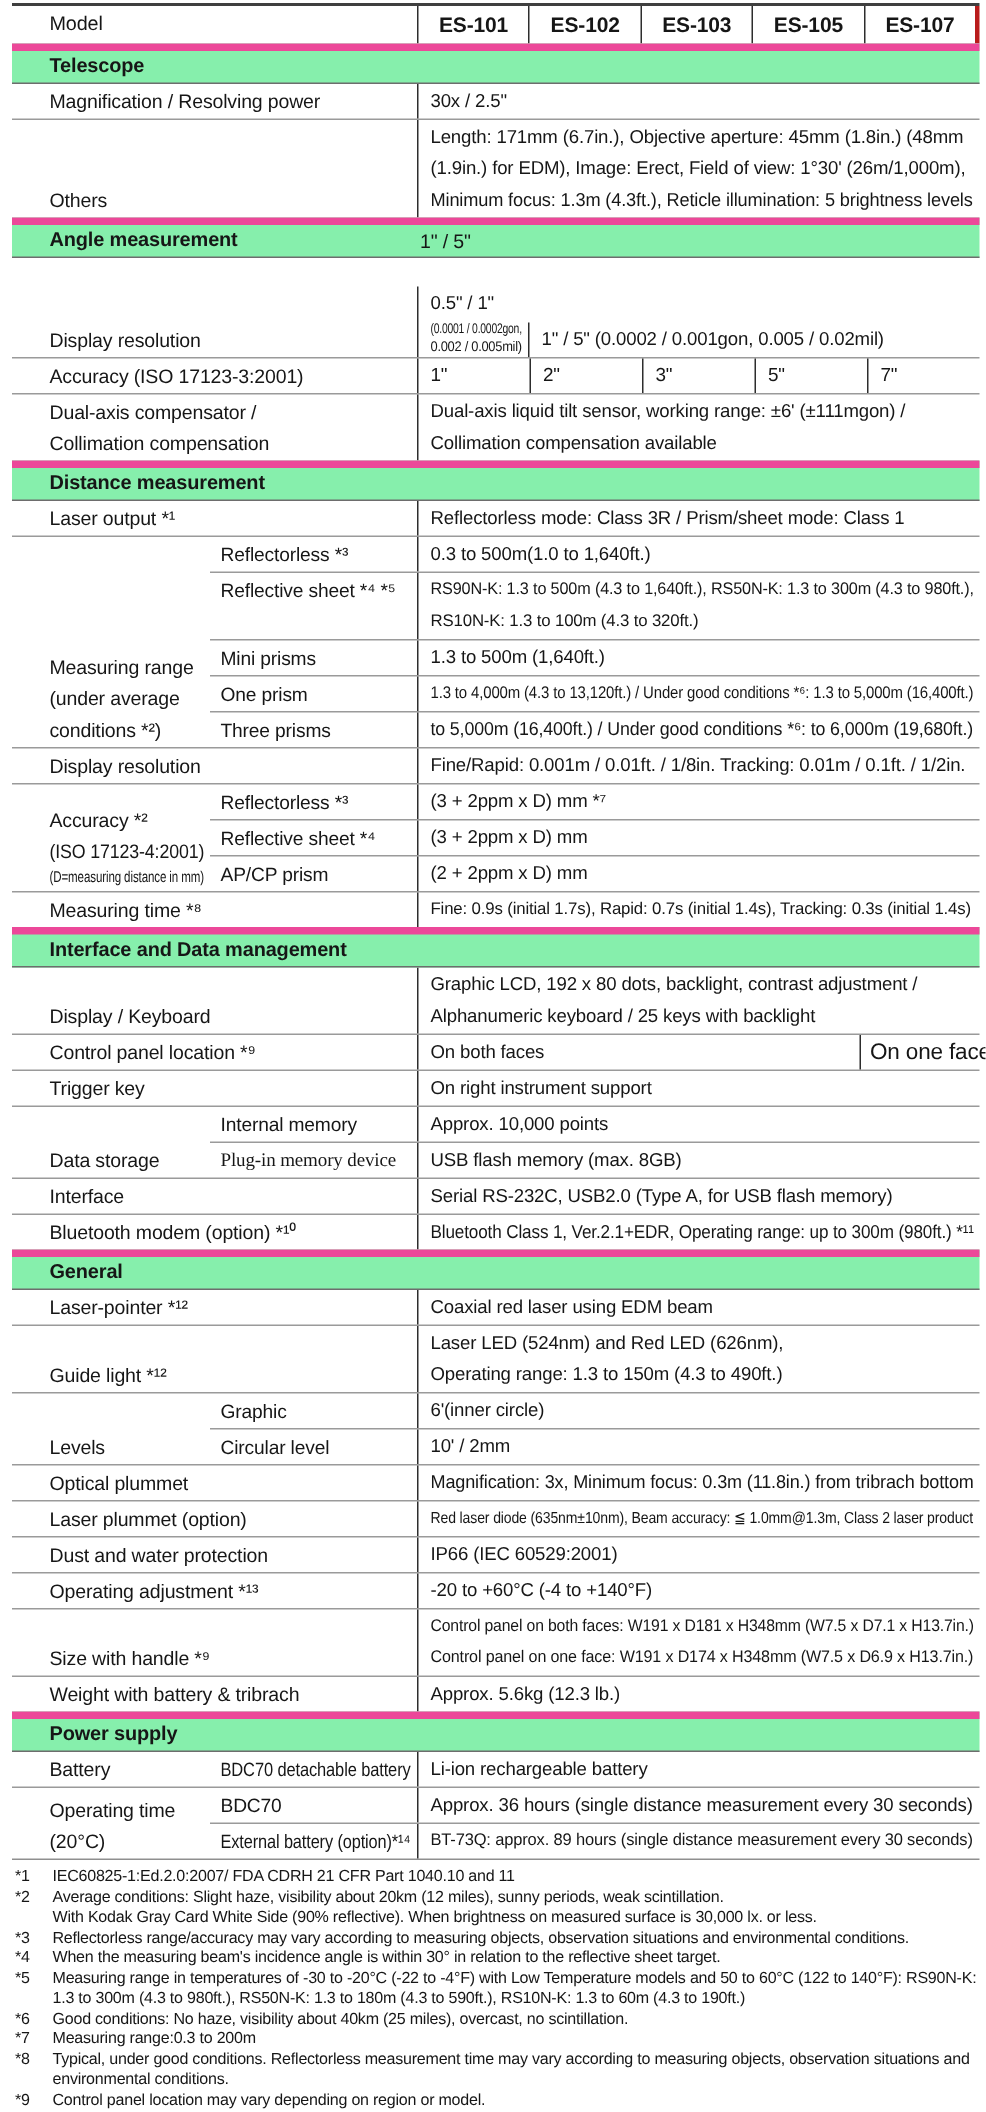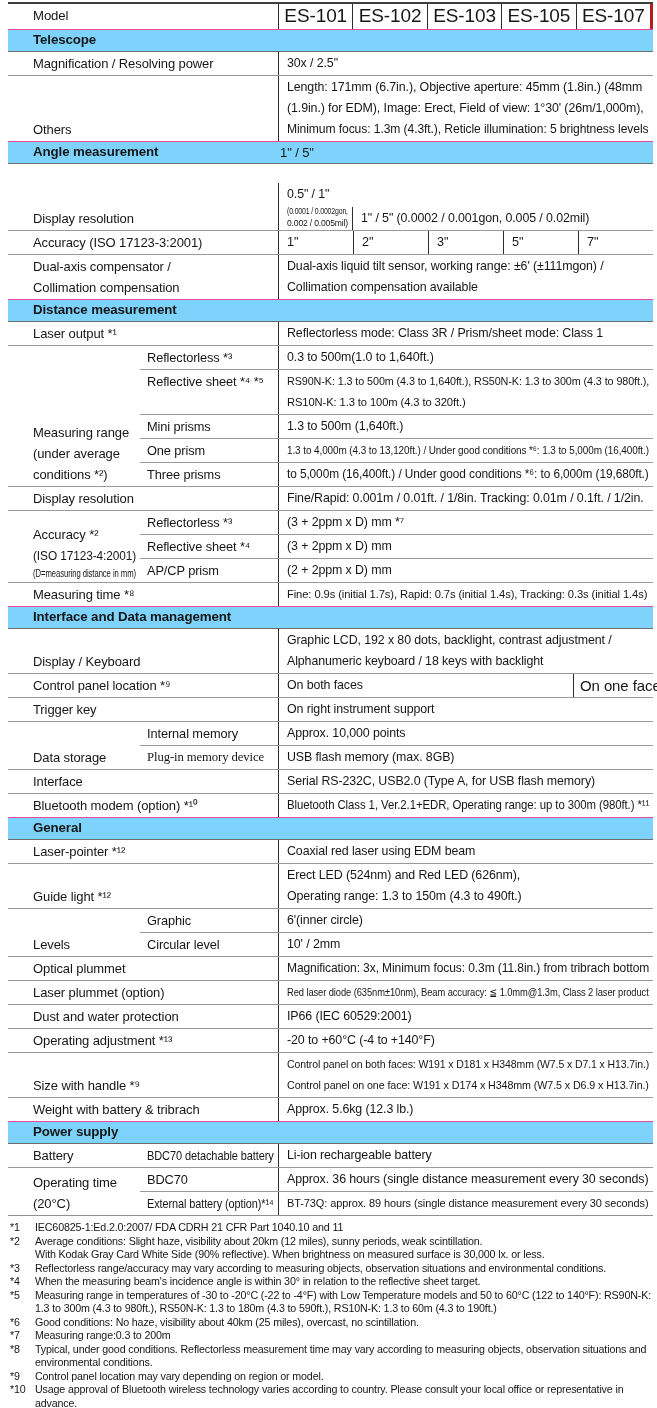--- a/index.html
+++ b/index.html
@@ -1,25 +1,25 @@
 <!DOCTYPE html>
 <html><head>
 <meta charset="utf-8">
 <style>
   html,body{margin:0;padding:0;background:#fff}
   body{width:657px;font-family:"Liberation Sans",sans-serif;color:#161616;letter-spacing:-0.1px}
   .tbl{margin:2px 4px 0 8px;border-top:2px solid #3f3f3f;border-bottom:1px solid #8f8f8f}
   .row{display:flex;border-top:1px solid #9a9a9a;min-height:22px;align-items:flex-end;line-height:21px}
-  .bar{position:relative;background:#7dd3fc;border-top:1px solid #ec4899;border-bottom:1px solid #6d6d6d;
+  .bar{position:relative;background:#86efac;border-top:5px solid #ec4899;border-bottom:1px solid #6d6d6d;
        font-weight:bold;font-size:13.3px;padding:2px 0 3px 25px;line-height:16px}
   .bar + .row{border-top:none}
   .bv{position:absolute;left:272px;top:3px;font-weight:normal;font-size:13px}
   .mrow{display:flex;min-height:25px;line-height:24px}
   .mlbl{width:270px;padding:0 4px 0 25px;box-sizing:border-box;font-size:13.2px}
-  .mh{flex:1;border-left:1px solid #2d2d2d;text-align:center;font-weight:normal;font-size:19px}
+  .mh{flex:1;border-left:1px solid #2d2d2d;text-align:center;font-weight:bold;font-size:14px}
   .mh:last-child{border-right:3px solid #b91c1c}
   .lbl{width:270px;padding:1px 4px 1px 25px;box-sizing:border-box;font-size:13px}
   .val{flex:1;border-left:1px solid #2d2d2d;padding:1px 4px 1px 8px;box-sizing:border-box;font-size:12.4px;min-width:0}
   .g-lbl{width:270px;padding:1px 4px 1px 25px;box-sizing:border-box;font-size:13px}
   .g-lbl.narrow{width:132px}
   .g-subs{flex:1;display:flex;flex-direction:column;min-width:0}
   .sub{display:flex;flex:1;min-height:22px;min-width:0}
   .sub + .sub{border-top:1px solid #9a9a9a}
   .sublbl{width:138px;padding:1px 4px 1px 7px;box-sizing:border-box;font-size:12.8px;min-width:0}
   .c5{flex:1;border-left:1px solid #2d2d2d;padding:1px 4px 1px 8px;font-size:12.6px}
@@ -163,21 +163,21 @@
   <div class="row">
     <div class="lbl"><span data-fit="">Measuring time *⁸</span></div>
     <div class="val f11"><span data-fit="">Fine: 0.9s (initial 1.7s), Rapid: 0.7s (initial 1.4s), Tracking: 0.3s (initial 1.4s)</span></div>
   </div>
 
   <div class="bar"><span>Interface and Data management</span></div>
   <div class="row">
     <div class="lbl"><span data-fit="">Display / Keyboard</span></div>
     <div class="val">
       <div class="ln"><span data-fit="">Graphic LCD, 192 x 80 dots, backlight, contrast adjustment /</span></div>
-      <div class="ln"><span data-fit="">Alphanumeric keyboard / 18 keys with backlight</span></div>
+      <div class="ln"><span data-fit="">Alphanumeric keyboard / 25 keys with backlight</span></div>
     </div>
   </div>
   <div class="row">
     <div class="lbl"><span data-fit="">Control panel location *⁹</span></div>
     <div class="val"><span data-fit="">On both faces</span></div>
     <div class="vlast"><span data-fit="">On one face</span></div>
   </div>
   <div class="row">
     <div class="lbl"><span data-fit="">Trigger key</span></div>
     <div class="val"><span data-fit="">On right instrument support</span></div>
@@ -205,21 +205,21 @@
   </div>
 
   <div class="bar"><span>General</span></div>
   <div class="row">
     <div class="lbl"><span data-fit="">Laser-pointer *¹²</span></div>
     <div class="val"><span data-fit="">Coaxial red laser using EDM beam</span></div>
   </div>
   <div class="row">
     <div class="lbl"><span data-fit="">Guide light *¹²</span></div>
     <div class="val">
-      <div class="ln"><span data-fit="">Erect LED (524nm) and Red LED (626nm),</span></div>
+      <div class="ln"><span data-fit="">Laser LED (524nm) and Red LED (626nm),</span></div>
       <div class="ln"><span data-fit="">Operating range: 1.3 to 150m (4.3 to 490ft.)</span></div>
     </div>
   </div>
   <div class="row">
     <div class="g-lbl narrow"><span data-fit="">Levels</span></div>
     <div class="g-subs">
       <div class="sub">
         <div class="sublbl"><span data-fit="">Graphic</span></div>
         <div class="val"><span data-fit="">6'(inner circle)</span></div>
       </div>

